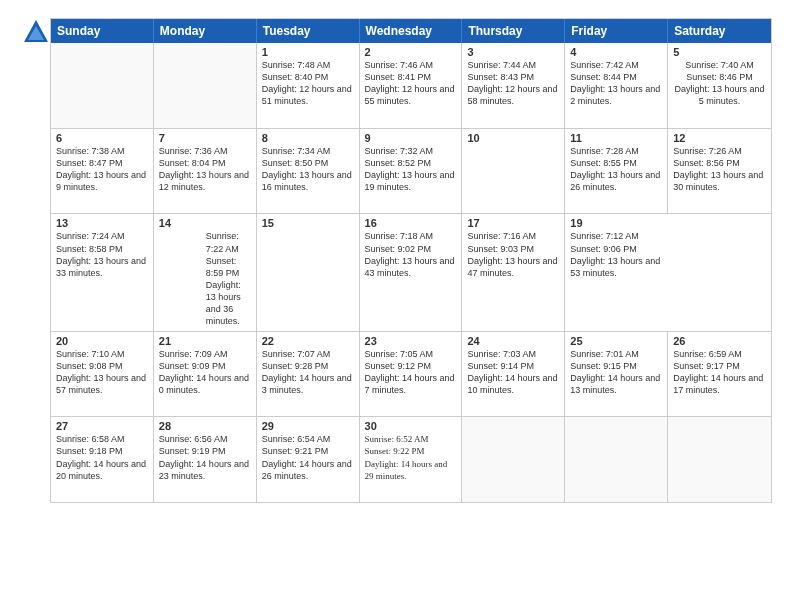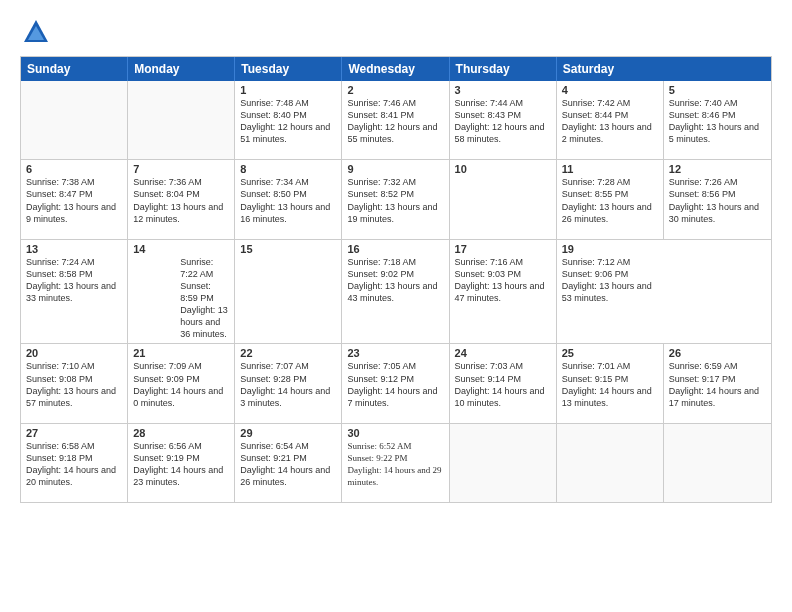--- a/index.html
+++ b/index.html
@@ -8,21 +8,21 @@
       background: #fff;
       width: 792px;
       height: 612px;
       overflow: hidden;
     }
     .page {
       width: 792px;
       height: 513px;
       padding: 18px 20px 10px 20px;
       display: flex;
-      flex-direction: column;
+      flex-direction: row;
     }
     .header {
       display: flex;
       justify-content: space-between;
       align-items: flex-start;
       margin-bottom: 10px;
     }
     .logo {
       display: flex;
       align-items: center;
@@ -135,20 +135,21 @@
     </div>
   </div>
 
   <div class="calendar">
     <div class="cal-header-row">
         <div class="cal-header-cell">Sunday</div>
         <div class="cal-header-cell">Monday</div>
         <div class="cal-header-cell">Tuesday</div>
         <div class="cal-header-cell">Wednesday</div>
         <div class="cal-header-cell">Thursday</div>
+        <div class="cal-header-cell">Friday</div>
         <div class="cal-header-cell">Saturday</div>
       </div>
     <div class="cal-body">
         <div class="cal-row">
           <div class="cal-cell empty"></div>
           <div class="cal-cell empty"></div>
           <div class="cal-cell">
             <span class="day-num">1</span>
             <div class="cell-info" style="white-space: pre-line;">Sunrise: 7:48 AM
 Sunset: 8:40 PM
@@ -167,21 +168,21 @@
 Daylight: 12 hours and 58 minutes.</div>
           </div>
           <div class="cal-cell">
             <span class="day-num">4</span>
             <div class="cell-info" style="white-space: pre-line;">Sunrise: 7:42 AM
 Sunset: 8:44 PM
 Daylight: 13 hours and 2 minutes.</div>
           </div>
           <div class="cal-cell">
             <span class="day-num">5</span>
-            <div class="cell-info" style="white-space: pre-line;">Sunrise: 7:40 AM
+            <div class="cell-info" style="white-space: pre-line; text-align: center;">Sunrise: 7:40 AM
 Sunset: 8:46 PM
 Daylight: 13 hours and 5 minutes.</div>
           </div>
         </div>
         <div class="cal-row">
           <div class="cal-cell">
             <span class="day-num">6</span>
             <div class="cell-info" style="white-space: pre-line;">Sunrise: 7:38 AM
 Sunset: 8:47 PM
 Daylight: 13 hours and 9 minutes.</div>

